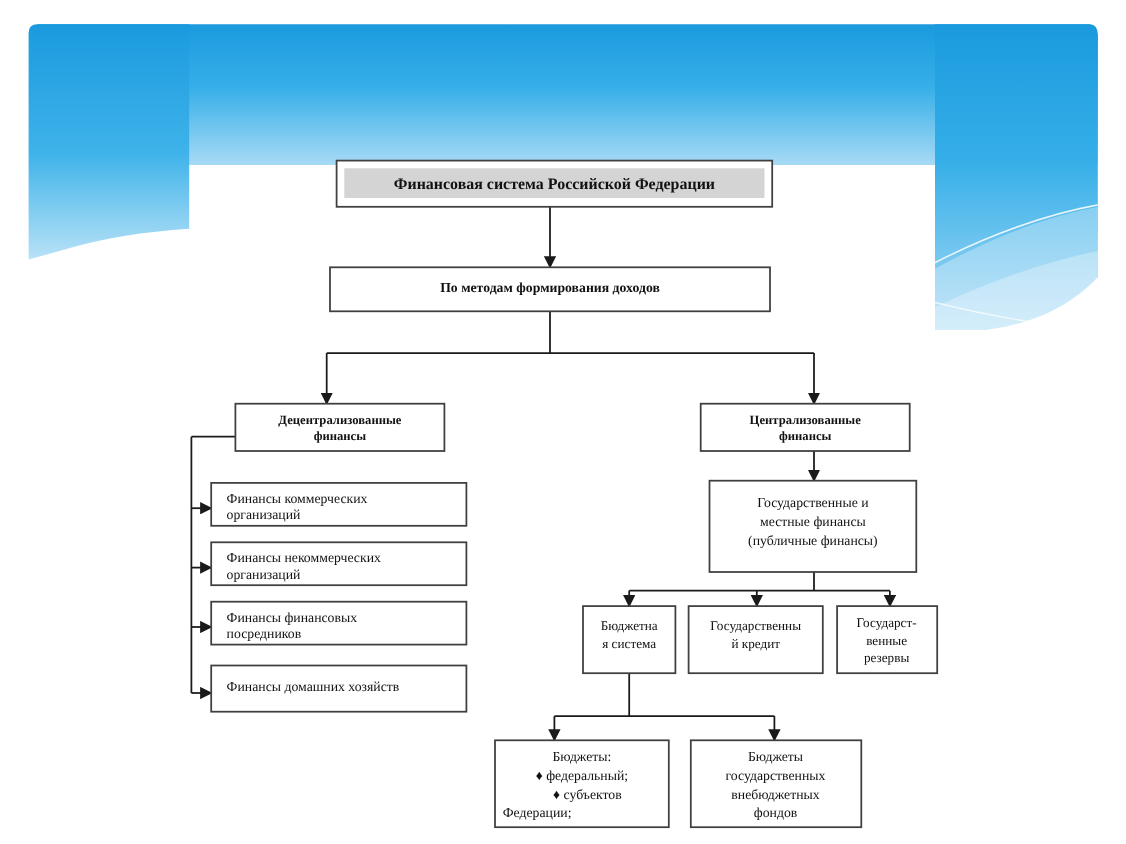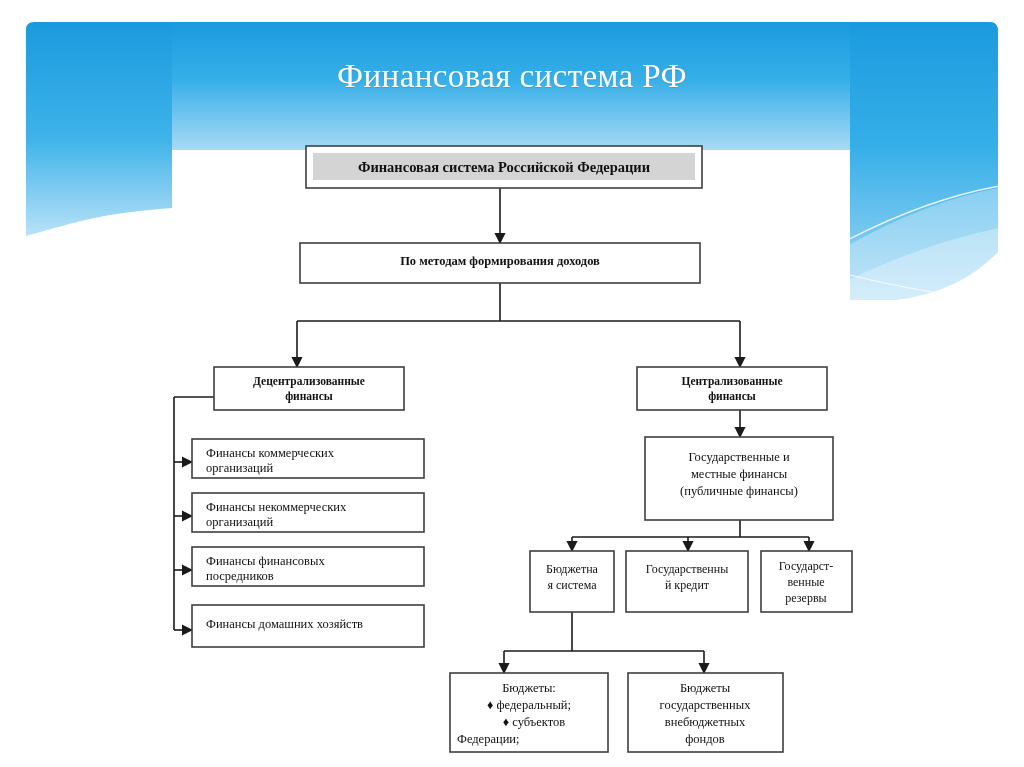--- a/index.html
+++ b/index.html
@@ -80,21 +80,20 @@
              Q 960 292 896 300 L 850 300 Z" fill="url(#bannerGrad)"></path>
 
     <g clip-path="url(#rightPanelClip)">
       <path d="M 840 250 Q 930 198 1010 186 L 1010 320 L 840 320 Z" fill="#ffffff" opacity="0.30"></path>
       <path d="M 840 284 Q 930 240 1010 226 L 1010 320 L 840 320 Z" fill="#ffffff" opacity="0.30"></path>
       <path d="M 836 246 Q 930 196 1012 184" fill="none" stroke="#ffffff" stroke-width="1.4" opacity="0.85"></path>
       <path d="M 838 272 Q 900 288 960 296" fill="none" stroke="#ffffff" stroke-width="1.2" opacity="0.7"></path>
     </g>
   </svg>
 
-  <div id="slide-title">Финансовая система РФ</div>
 
   <svg id="diagram-layer" viewBox="0 0 1024 767" width="1024" height="767" xmlns="http://www.w3.org/2000/svg">
     <defs>
       <marker id="arrow" viewBox="0 0 10 10" refX="9" refY="5" markerWidth="7" markerHeight="7" orient="auto-start-reverse">
         <path d="M 0 0 L 10 5 L 0 10 z" fill="#1a1a1a"></path>
       </marker>
     </defs>
 
     <g stroke="#1a1a1a" stroke-width="1.6" fill="none">
 

